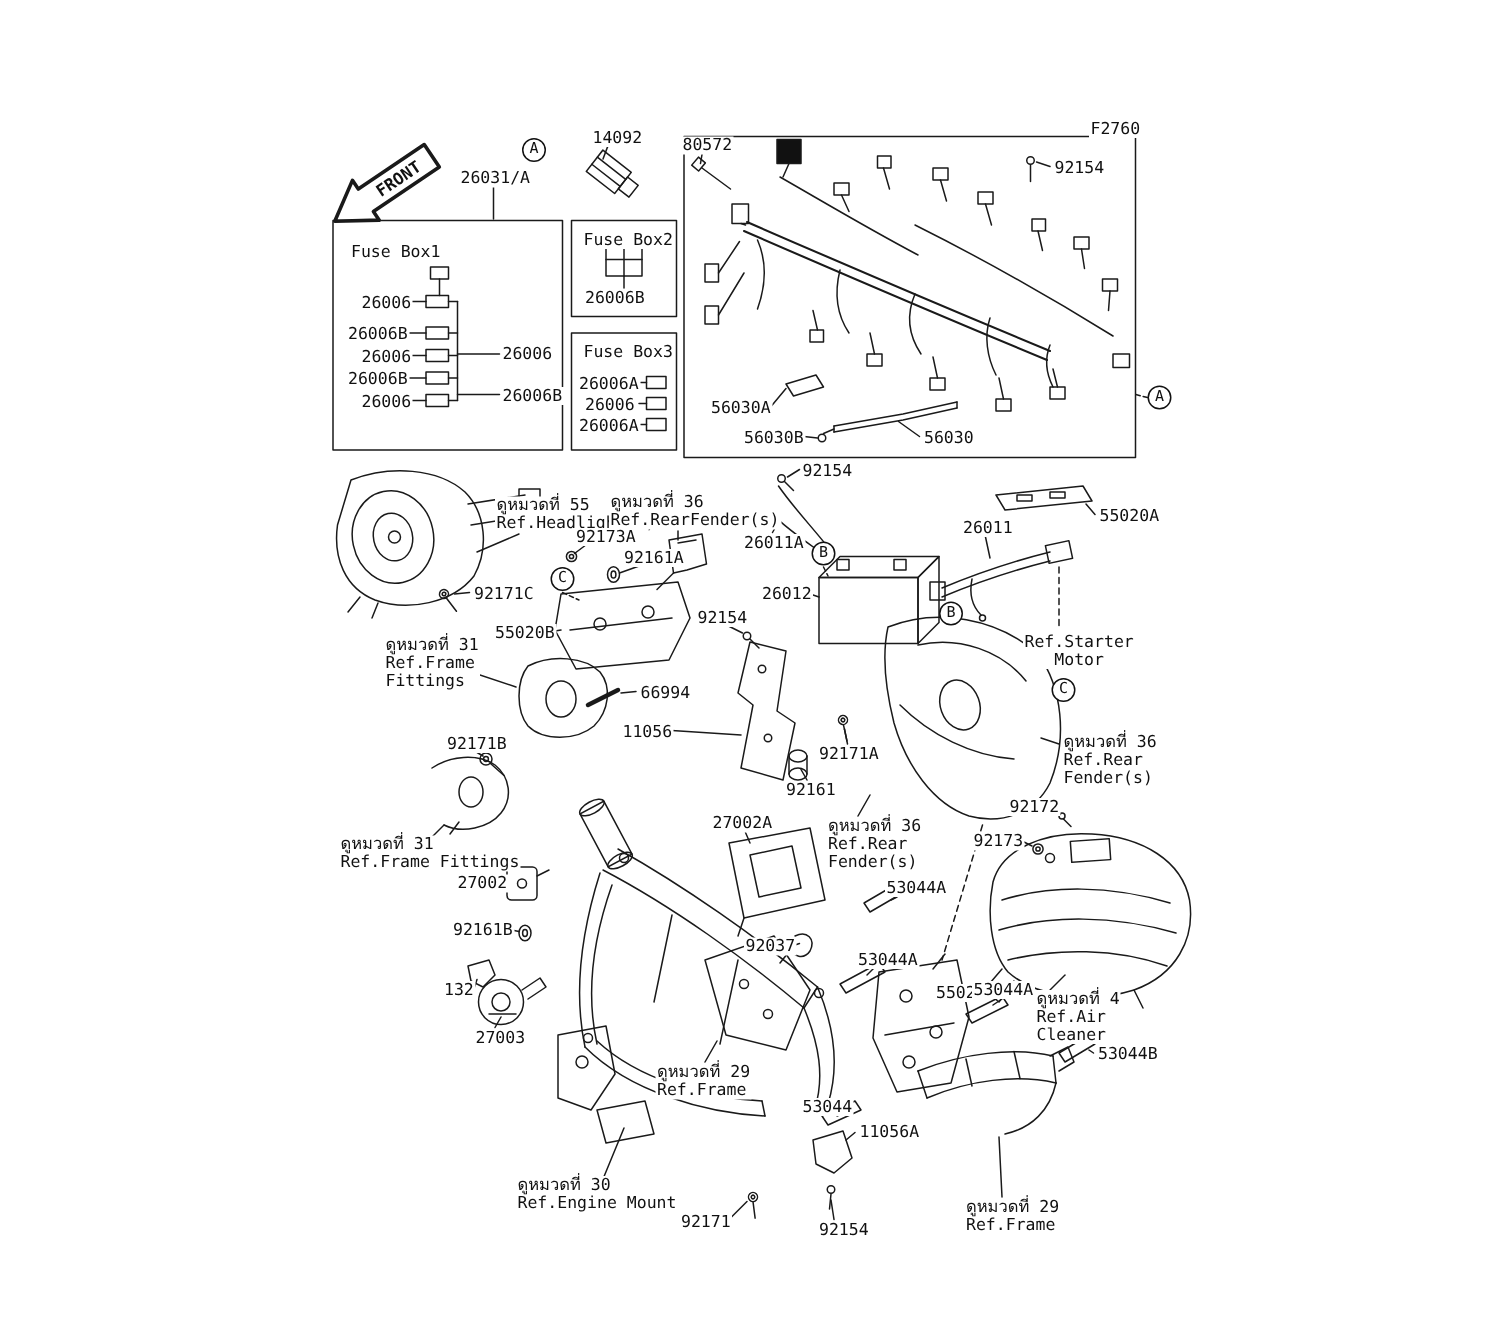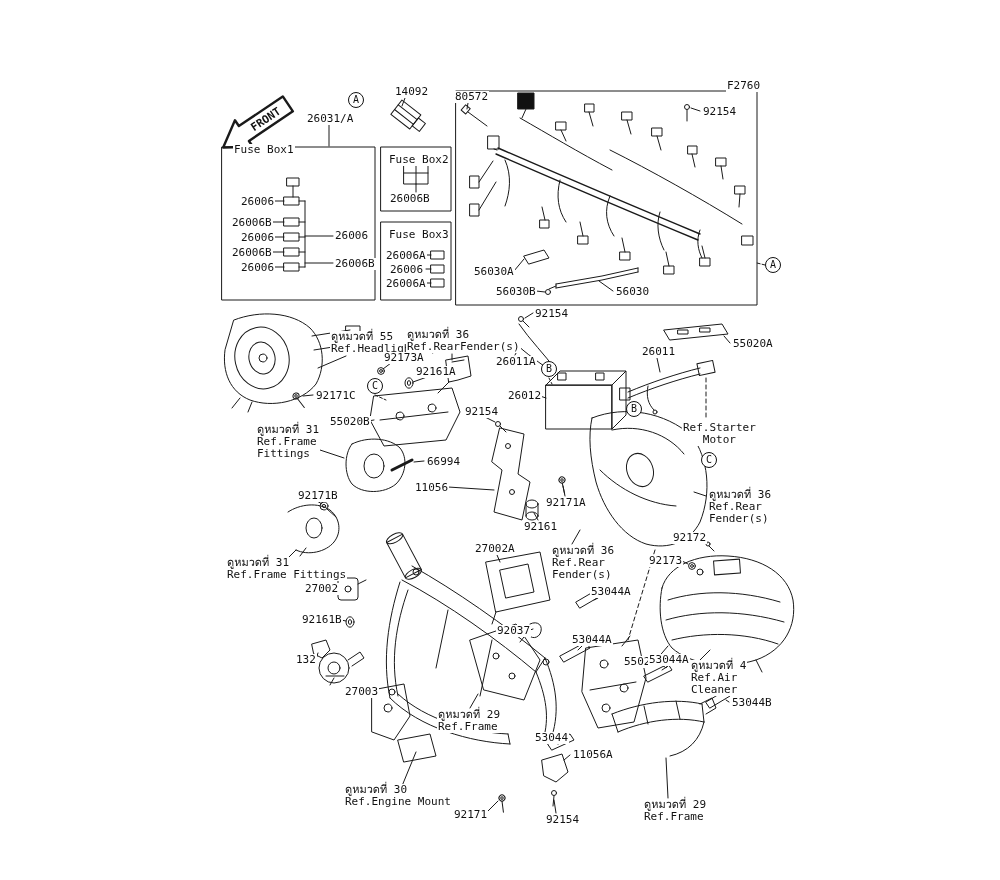--- a/index.html
+++ b/index.html
@@ -435,21 +435,21 @@
   <line x1="375" y1="395" x2="386" y2="400" style="stroke-dasharray:3 2"></line>
 </g>
 </svg>
 
 <div id="labels">
       <div class="lbl" style="left: 726px; top: 80px;">F2760</div>
       <div class="lbl" style="left: 306px; top: 113px;">26031/A</div>
       <div class="lbl" style="left: 394px; top: 86px;">14092</div>
       <div class="lbl" style="left: 454px; top: 91px;">80572</div>
       <div class="lbl" style="left: 702px; top: 106px;">92154</div>
-      <div class="lbl" style="left: 233px; top: 144px;">Fuse Box1</div>
+      <div class="lbl" style="left: 233px; top: 162px;">Fuse Box1</div>
       <div class="lbl" style="left: 240px; top: 196px;">26006</div>
       <div class="lbl" style="left: 231px; top: 217px;">26006B</div>
       <div class="lbl" style="left: 240px; top: 232px;">26006</div>
       <div class="lbl" style="left: 231px; top: 247px;">26006B</div>
       <div class="lbl" style="left: 240px; top: 262px;">26006</div>
       <div class="lbl" style="left: 334px; top: 230px;">26006</div>
       <div class="lbl" style="left: 334px; top: 258px;">26006B</div>
       <div class="lbl" style="left: 388px; top: 154px; text-align: center;">Fuse Box2</div>
       <div class="lbl" style="left: 389px; top: 193px;">26006B</div>
       <div class="lbl" style="left: 388px; top: 229px;">Fuse Box3</div>
@@ -499,21 +499,21 @@
       <div class="lbl" style="left: 590px; top: 586px;">53044A</div>
       <div class="lbl" style="left: 496px; top: 625px;">92037</div>
       <div class="lbl" style="left: 571px; top: 634px;">53044A</div>
       <div class="lbl" style="left: 623px; top: 624px; margin-top: 32px;">55020</div>
       <div class="lbl" style="left: 648px; top: 654px;">53044A</div>
       <div class="lbl" style="left: 690px; top: 660px;">ดูหมวดที่ 4
 Ref.Air
 Cleaner</div>
       <div class="lbl" style="left: 731px; top: 697px;">53044B</div>
       <div class="lbl" style="left: 295px; top: 654px;">132</div>
-      <div class="lbl" style="left: 316px; top: 686px; margin-left: 28px;">27003</div>
+      <div class="lbl" style="left: 316px; top: 686px;">27003</div>
       <div class="lbl" style="left: 437px; top: 709px;">ดูหมวดที่ 29
 Ref.Frame</div>
       <div class="lbl" style="left: 534px; top: 732px;">53044</div>
       <div class="lbl" style="left: 572px; top: 749px;">11056A</div>
       <div class="lbl" style="left: 344px; top: 784px;">ดูหมวดที่ 30
 Ref.Engine Mount</div>
       <div class="lbl" style="left: 453px; top: 809px;">92171</div>
       <div class="lbl" style="left: 545px; top: 814px;">92154</div>
       <div class="lbl" style="left: 643px; top: 799px;">ดูหมวดที่ 29
 Ref.Frame</div>

